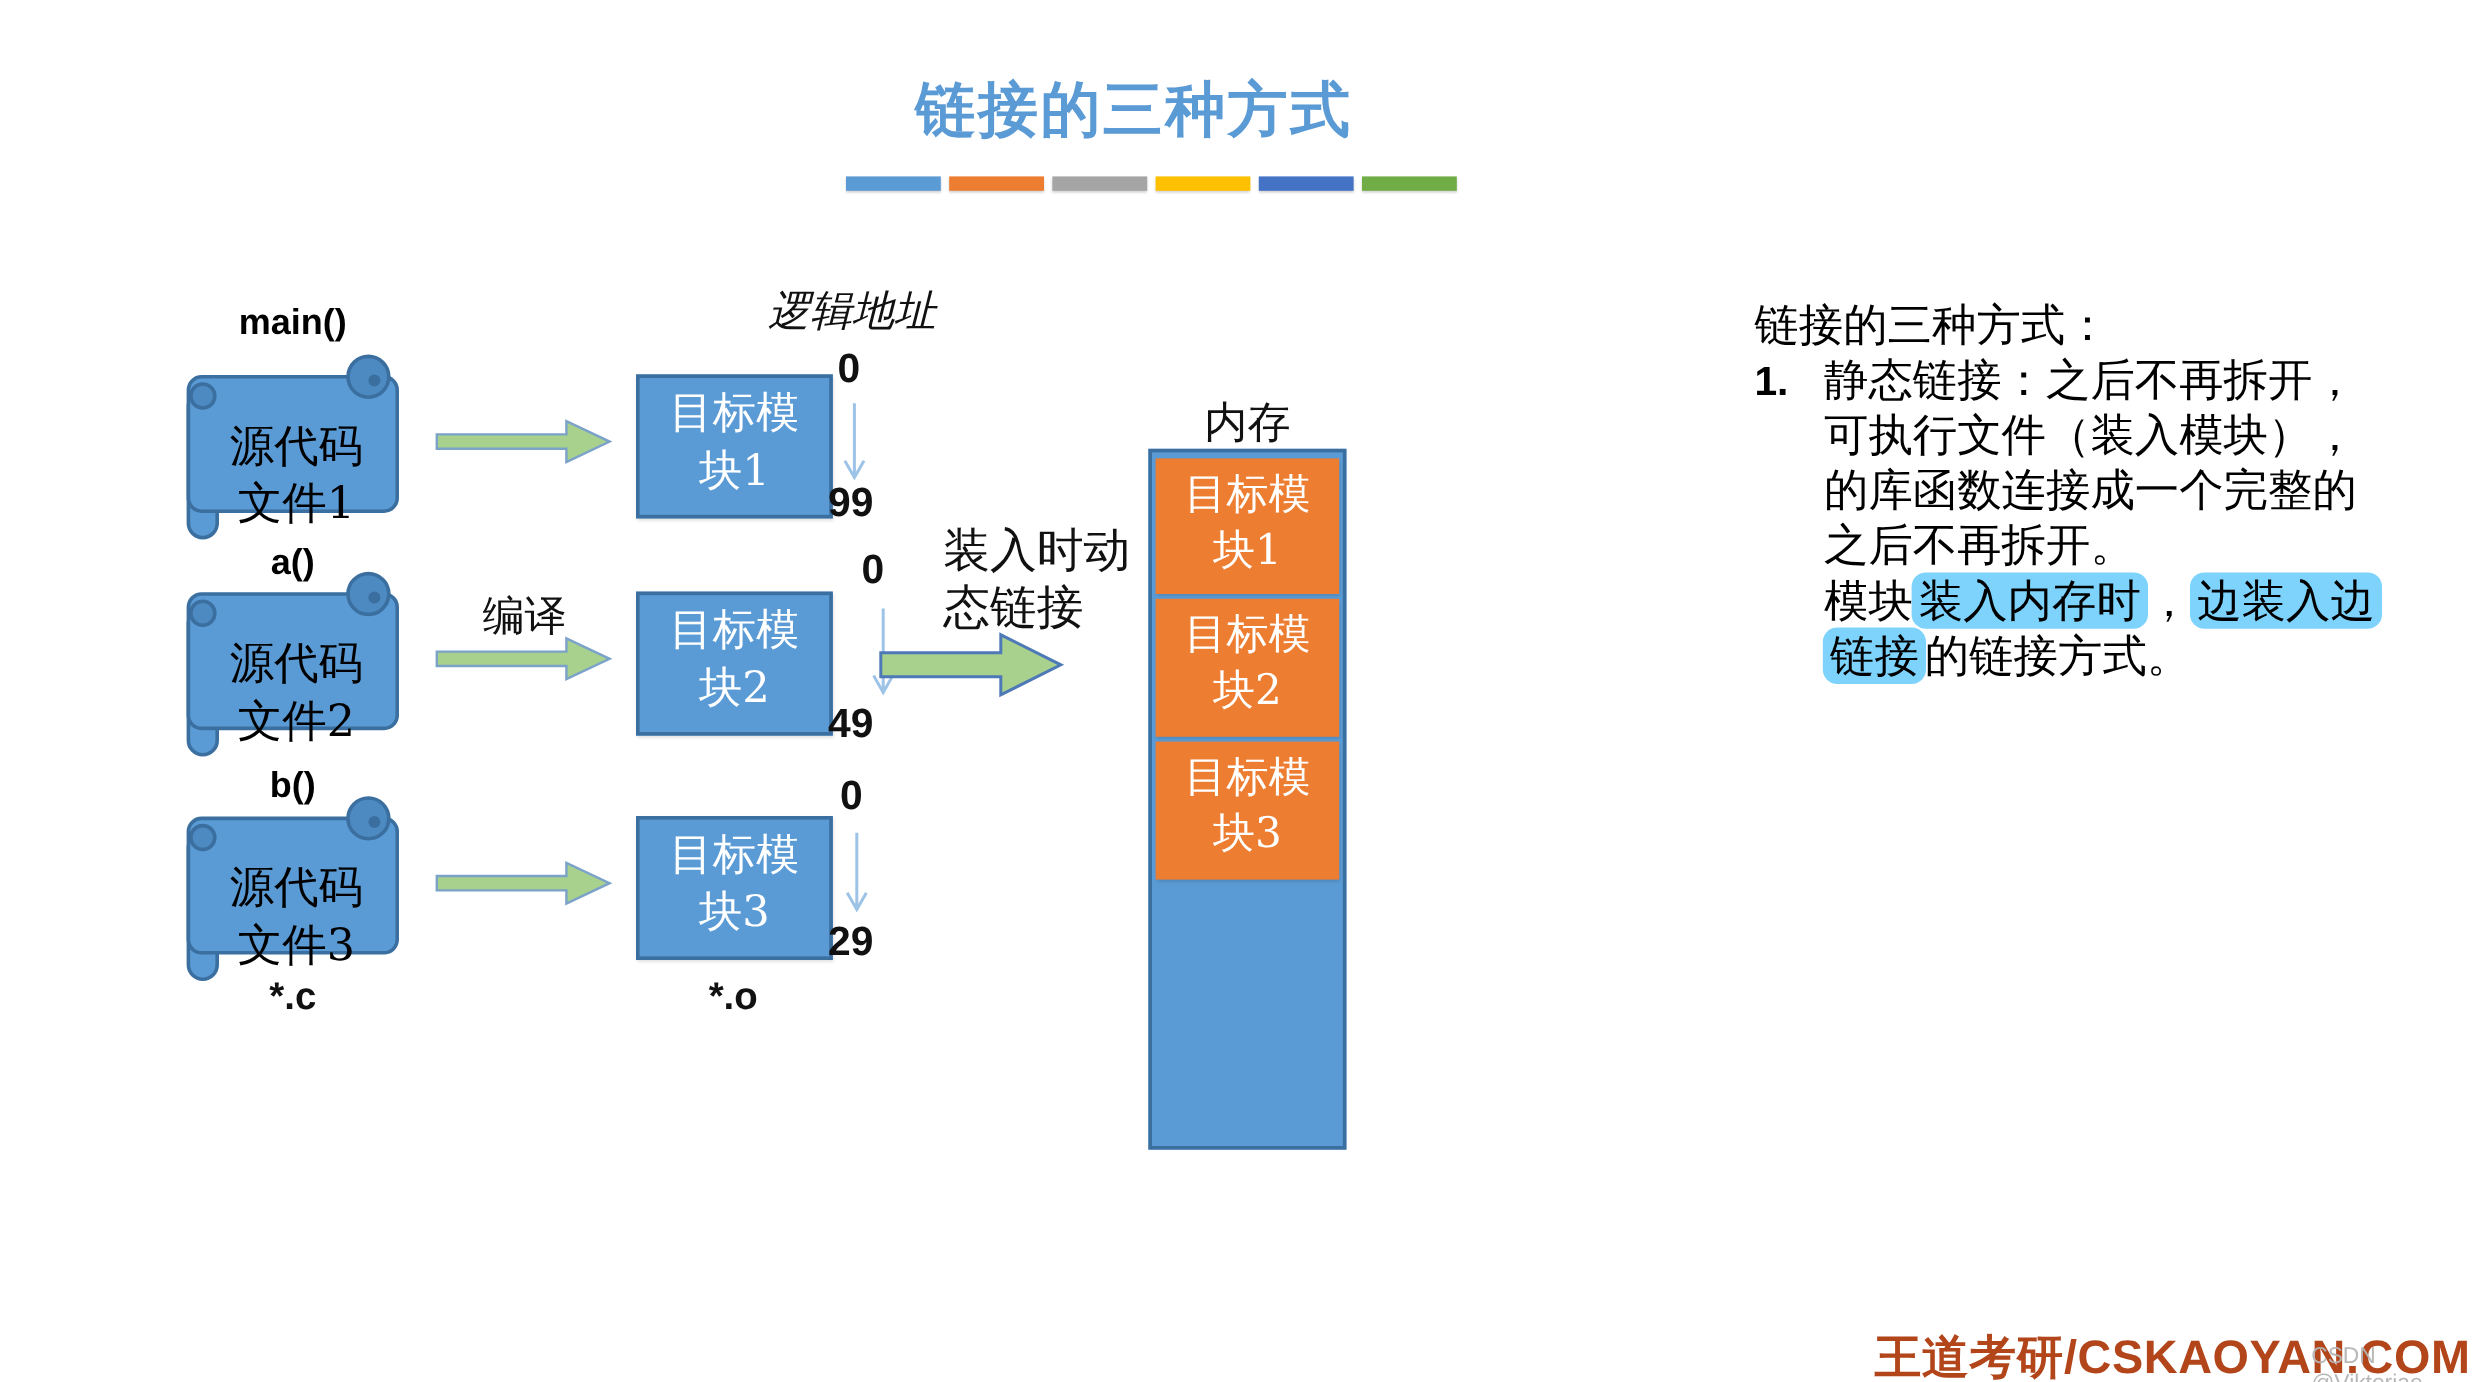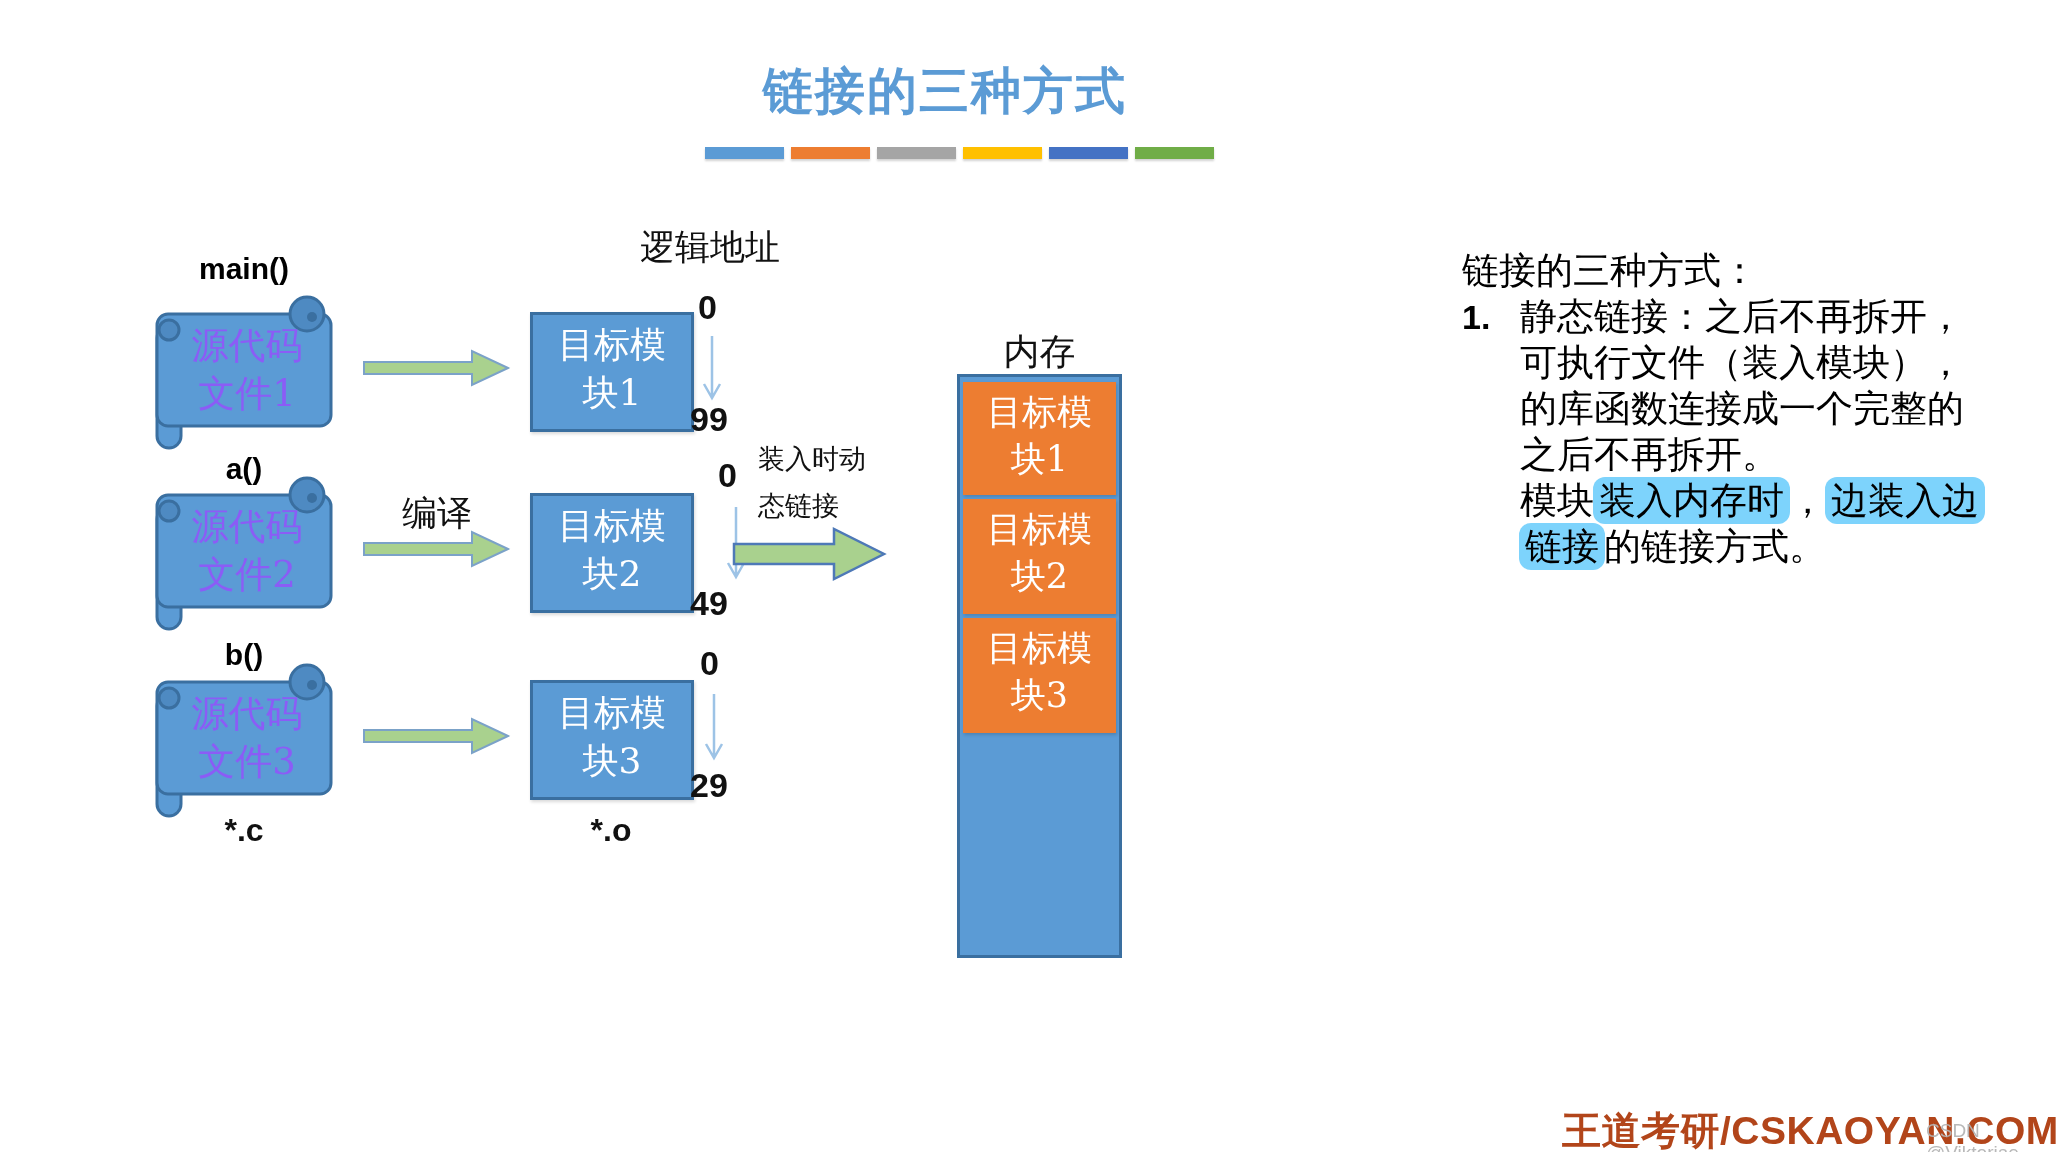--- a/index.html
+++ b/index.html
@@ -13,21 +13,21 @@
   .bars{left:705px;top:147px;width:520px;height:12px;display:flex;gap:7px;}
   .bars span{display:block;width:79px;height:12px;box-shadow:0 2px 2px rgba(0,0,0,.18);}
 
   
   .func-label{width:190px;text-align:center;font-size:30px;font-weight:600;color:#000000;
               font-family:"Liberation Sans", sans-serif;}
   .ext-label{text-align:center;font-size:32px;font-weight:600;color:#111;
              font-family:"Liberation Sans", sans-serif;}
 
   
-  .scroll-text{width:150px;text-align:center;color:#8b5cf6;font-size:37px;line-height:48px;}
+  .scroll-text{width:150px;text-align:center;color:#000000;font-size:37px;line-height:48px;margin-top:26px;}
   .tbox{width:158px;height:108px;background:#5B9BD5;border:3px solid #3A6FA0;
         color:#fff;text-align:center;font-size:36px;line-height:48px;padding-top:6px;box-sizing:content-box;}
   .tbox,.mem-box{box-shadow:1px 2px 3px rgba(0,0,0,.15);}
 
   .diagram-label{font-size:35px;color:#111;}
   .addr{font-family:"Liberation Sans", sans-serif;font-size:34px;font-weight:600;color:#111;}
 
   
   .mem-col{left:957px;top:374px;width:159px;height:578px;background:#5B9BD5;border:3px solid #3A6FA0;}
   .mem-box{position:absolute;left:3px;width:153px;background:#ED7D31;color:#fff;text-align:center;
@@ -134,23 +134,23 @@
   </div>
   <div class="abs addr" style="left:700px;top:644px;">0</div>
   <svg class="abs" style="left:702px;top:692px;" width="24" height="72" viewBox="0 0 24 72">
     <path d="M12,2 L12,64 M4,52 L12,66 L20,52" fill="none" stroke="#9DC3E6" stroke-width="2.5"></path>
   </svg>
   <div class="abs addr" style="left:690px;top:766px;">29</div>
 
   <div class="abs ext-label" style="left:149px;top:812px;width:190px;">*.c</div>
   <div class="abs ext-label" style="left:530px;top:812px;width:162px;">*.o</div>
 
-  <div class="abs diagram-label" style="left:640px;top:224px;">逻辑地址</div>
+  <div class="abs diagram-label" style="left:640px;top:236px;font-style:italic;">逻辑地址</div>
 
-  <div class="abs diagram-label" style="left:758px;top:436px;width:180px;line-height:47px;font-size:27px;font-family:Liberation Serif, serif;">
+  <div class="abs diagram-label" style="left:786px;top:436px;width:180px;line-height:47px;font-size:39px;font-family:Liberation Serif, serif;">
     <div>装入时动</div>
     <div>态链接</div>
   </div>
   <svg class="abs" style="left:732px;top:524px;" width="158" height="60" viewBox="0 0 158 60">
     <polygon points="2,20 102,20 102,5 152,30 102,55 102,40 2,40" fill="#A9D18E" stroke="#4E79B7" stroke-width="2.5"></polygon>
   </svg>
 
   <div class="abs diagram-label" style="left:957px;top:328px;width:165px;text-align:center;font-size:36px;">内存</div>
   <div class="abs mem-col">
     <div class="mem-box" style="top:5px;height:113px;">

